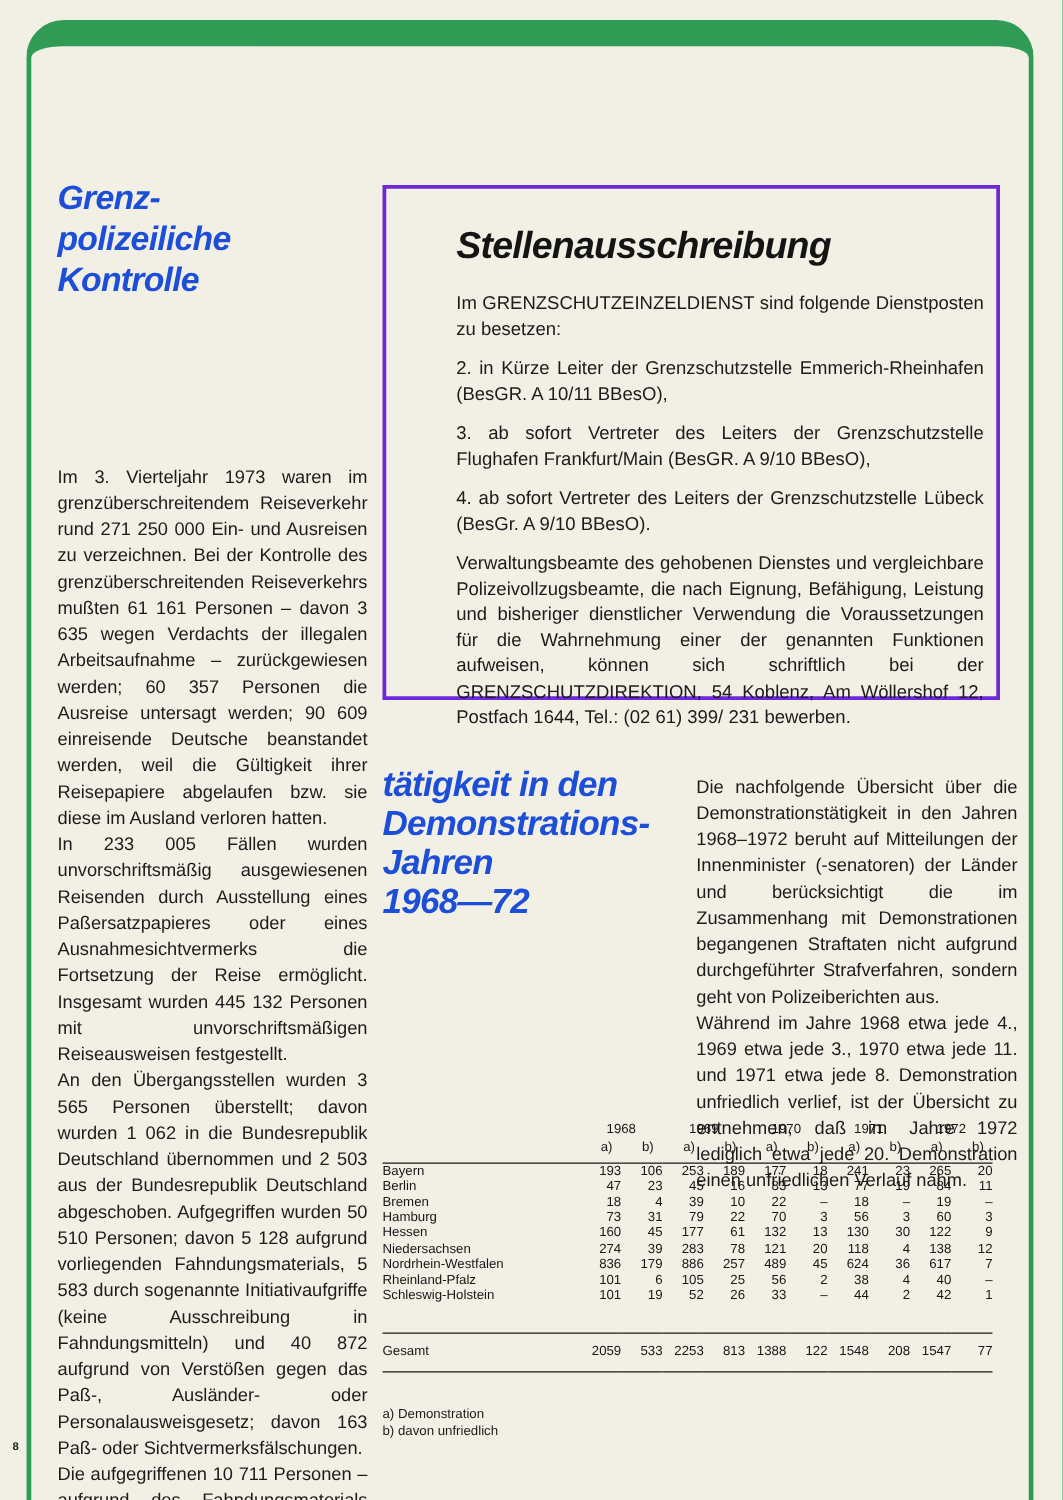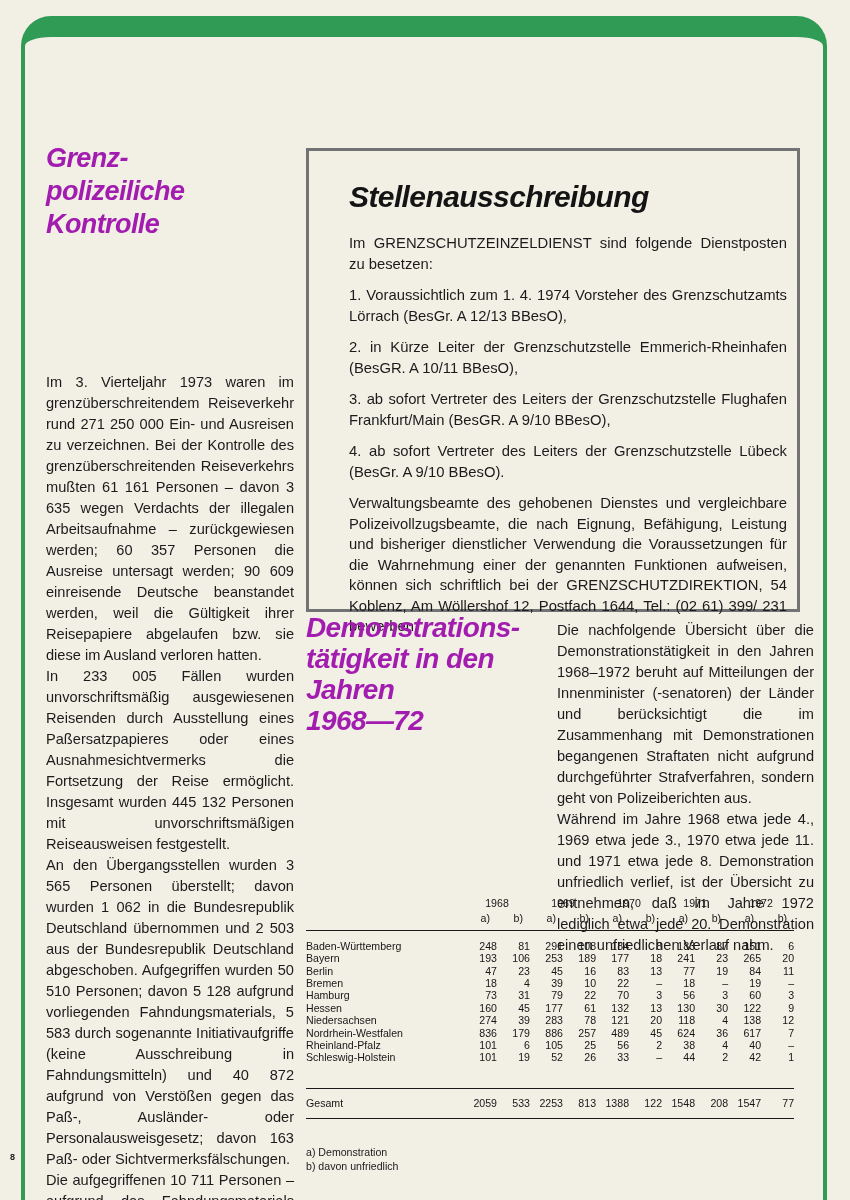--- a/index.html
+++ b/index.html
@@ -21,34 +21,34 @@
     pointer-events:none;
   }
   .page-num{
     position:absolute;left:10px;top:1152px;
     font-size:9px;font-weight:bold;color:#222;
   }
   h1,h2{margin:0;padding:0;}
   .big-title{
     font-weight:bold;font-style:italic;
     font-size:27px;line-height:33px;letter-spacing:-0.6px;
-    color:#a21caf;
+    color:#1d4ed8;
   }
   .left-title{position:absolute;left:46px;top:142px;width:250px;}
   .left-body{
     position:absolute;left:46px;top:372px;width:248px;
     font-size:14.6px;line-height:21px;text-align:justify;
   }
   .left-body p{margin:0;}
   .job-box{
-    position:absolute;left:306px;top:148px;width:494px;height:464px;
-    border:3px solid #737373;
+    position:absolute;left:306px;top:148px;width:494px;height:412px;
+    border:3px solid #6d28d9;
     box-sizing:border-box;
     background:transparent;
-    padding:30px 10px 16px 40px;
+    padding:30px 10px 16px 56px;
   }
   .job-title{
     font-weight:bold;font-style:italic;
     font-size:30px;line-height:32px;letter-spacing:-0.6px;
     margin-bottom:20px;color:#141414;
   }
   .job-box p{margin:0 0 11px 0;font-size:14.8px;line-height:20.5px;text-align:justify;}
   .demo-title{position:absolute;left:306px;top:612px;width:250px;}
   .demo-title .big-title{font-size:28px;line-height:31px;}
   .demo-body{
@@ -97,31 +97,30 @@
   <p>Im 3. Vierteljahr 1973 waren im grenzüberschreitendem Reiseverkehr rund 271 250 000 Ein- und Ausreisen zu verzeichnen. Bei der Kontrolle des grenzüberschreitenden Reiseverkehrs mußten 61 161 Personen – davon 3 635 wegen Verdachts der illegalen Arbeitsaufnahme – zurückgewiesen werden; 60 357 Personen die Ausreise untersagt werden; 90 609 einreisende Deutsche beanstandet werden, weil die Gültigkeit ihrer Reisepapiere abgelaufen bzw. sie diese im Ausland verloren hatten.</p>
   <p>In 233 005 Fällen wurden unvorschriftsmäßig ausgewiesenen Reisenden durch Ausstellung eines Paßersatzpapieres oder eines Ausnahmesichtvermerks die Fortsetzung der Reise ermöglicht. Insgesamt wurden 445 132 Personen mit unvorschriftsmäßigen Reiseausweisen festgestellt.</p>
   <p>An den Übergangsstellen wurden 3 565 Personen überstellt; davon wurden 1 062 in die Bundesrepublik Deutschland übernommen und 2 503 aus der Bundesrepublik Deutschland abgeschoben. Aufgegriffen wurden 50 510 Personen; davon 5 128 aufgrund vorliegenden Fahndungsmaterials, 5 583 durch sogenannte Initiativaufgriffe (keine Ausschreibung in Fahndungsmitteln) und 40 872 aufgrund von Verstößen gegen das Paß-, Ausländer- oder Personalausweisgesetz; davon 163 Paß- oder Sichtvermerksfälschungen.</p>
   <p>Die aufgegriffenen 10 711 Personen – aufgrund des Fahndungsmaterials und Initiativaufgriffe – waren verdächtig, 11 261 Straftaten begangen zu haben.</p>
 
 </div>
 
 <div class="job-box">
   <h2 class="job-title">Stellenausschreibung</h2>
   <p>Im GRENZSCHUTZEINZELDIENST sind folgende Dienstposten zu besetzen:</p>
-  <p>1. Voraussichtlich zum 1. 4. 1974 Vorsteher des Grenzschutzamts Lörrach (BesGr. A 12/13 BBesO),</p>
   <p>2. in Kürze Leiter der Grenzschutzstelle Emmerich-Rheinhafen (BesGR. A 10/11 BBesO),</p>
   <p>3. ab sofort Vertreter des Leiters der Grenzschutzstelle Flughafen Frankfurt/Main (BesGR. A 9/10 BBesO),</p>
   <p>4. ab sofort Vertreter des Leiters der Grenzschutzstelle Lübeck (BesGr. A 9/10 BBesO).</p>
   <p>Verwaltungsbeamte des gehobenen Dienstes und vergleichbare Polizeivollzugsbeamte, die nach Eignung, Befähigung, Leistung und bisheriger dienstlicher Verwendung die Voraussetzungen für die Wahrnehmung einer der genannten Funktionen aufweisen, können sich schriftlich bei der GRENZSCHUTZDIREKTION, 54 Koblenz, Am Wöllershof 12, Postfach 1644, Tel.: (02 61) 399/ 231 bewerben.</p>
 </div>
 
 <div class="demo-title">
   <h1 class="big-title">
+    <div>tätigkeit in den</div>
     <div>Demonstrations-</div>
-    <div>tätigkeit in den</div>
     <div>Jahren</div>
     <div>1968—72</div>
   </h1>
 </div>
 
 <div class="demo-body">
   <p>Die nachfolgende Übersicht über die Demonstrationstätigkeit in den Jahren 1968–1972 beruht auf Mitteilungen der Innenminister (-senatoren) der Länder und berücksichtigt die im Zusammenhang mit Demonstrationen begangenen Straftaten nicht aufgrund durchgeführter Strafverfahren, sondern geht von Polizeiberichten aus.</p>
   <p>Während im Jahre 1968 etwa jede 4., 1969 etwa jede 3., 1970 etwa jede 11. und 1971 etwa jede 8. Demonstration unfriedlich verlief, ist der Übersicht zu entnehmen, daß im Jahre 1972 lediglich etwa jede 20. Demonstration einen unfriedlichen Verlauf nahm.</p>
 </div>
 
@@ -157,33 +156,20 @@
         <th>b)</th>
         <th>a)</th>
         <th>b)</th>
         <th>a)</th>
         <th>b)</th>
         <th>a)</th>
         <th>b)</th>
       </tr>
     </thead>
     <tbody>
-      <tr class="first">
-        <td class="lbl">Baden-Württemberg</td>
-        <td>248</td>
-        <td>81</td>
-        <td>291</td>
-        <td>108</td>
-        <td>184</td>
-        <td>8</td>
-        <td>183</td>
-        <td>87</td>
-        <td>151</td>
-        <td>6</td>
-      </tr>
       <tr>
         <td class="lbl">Bayern</td>
         <td>193</td>
         <td>106</td>
         <td>253</td>
         <td>189</td>
         <td>177</td>
         <td>18</td>
         <td>241</td>
         <td>23</td>

